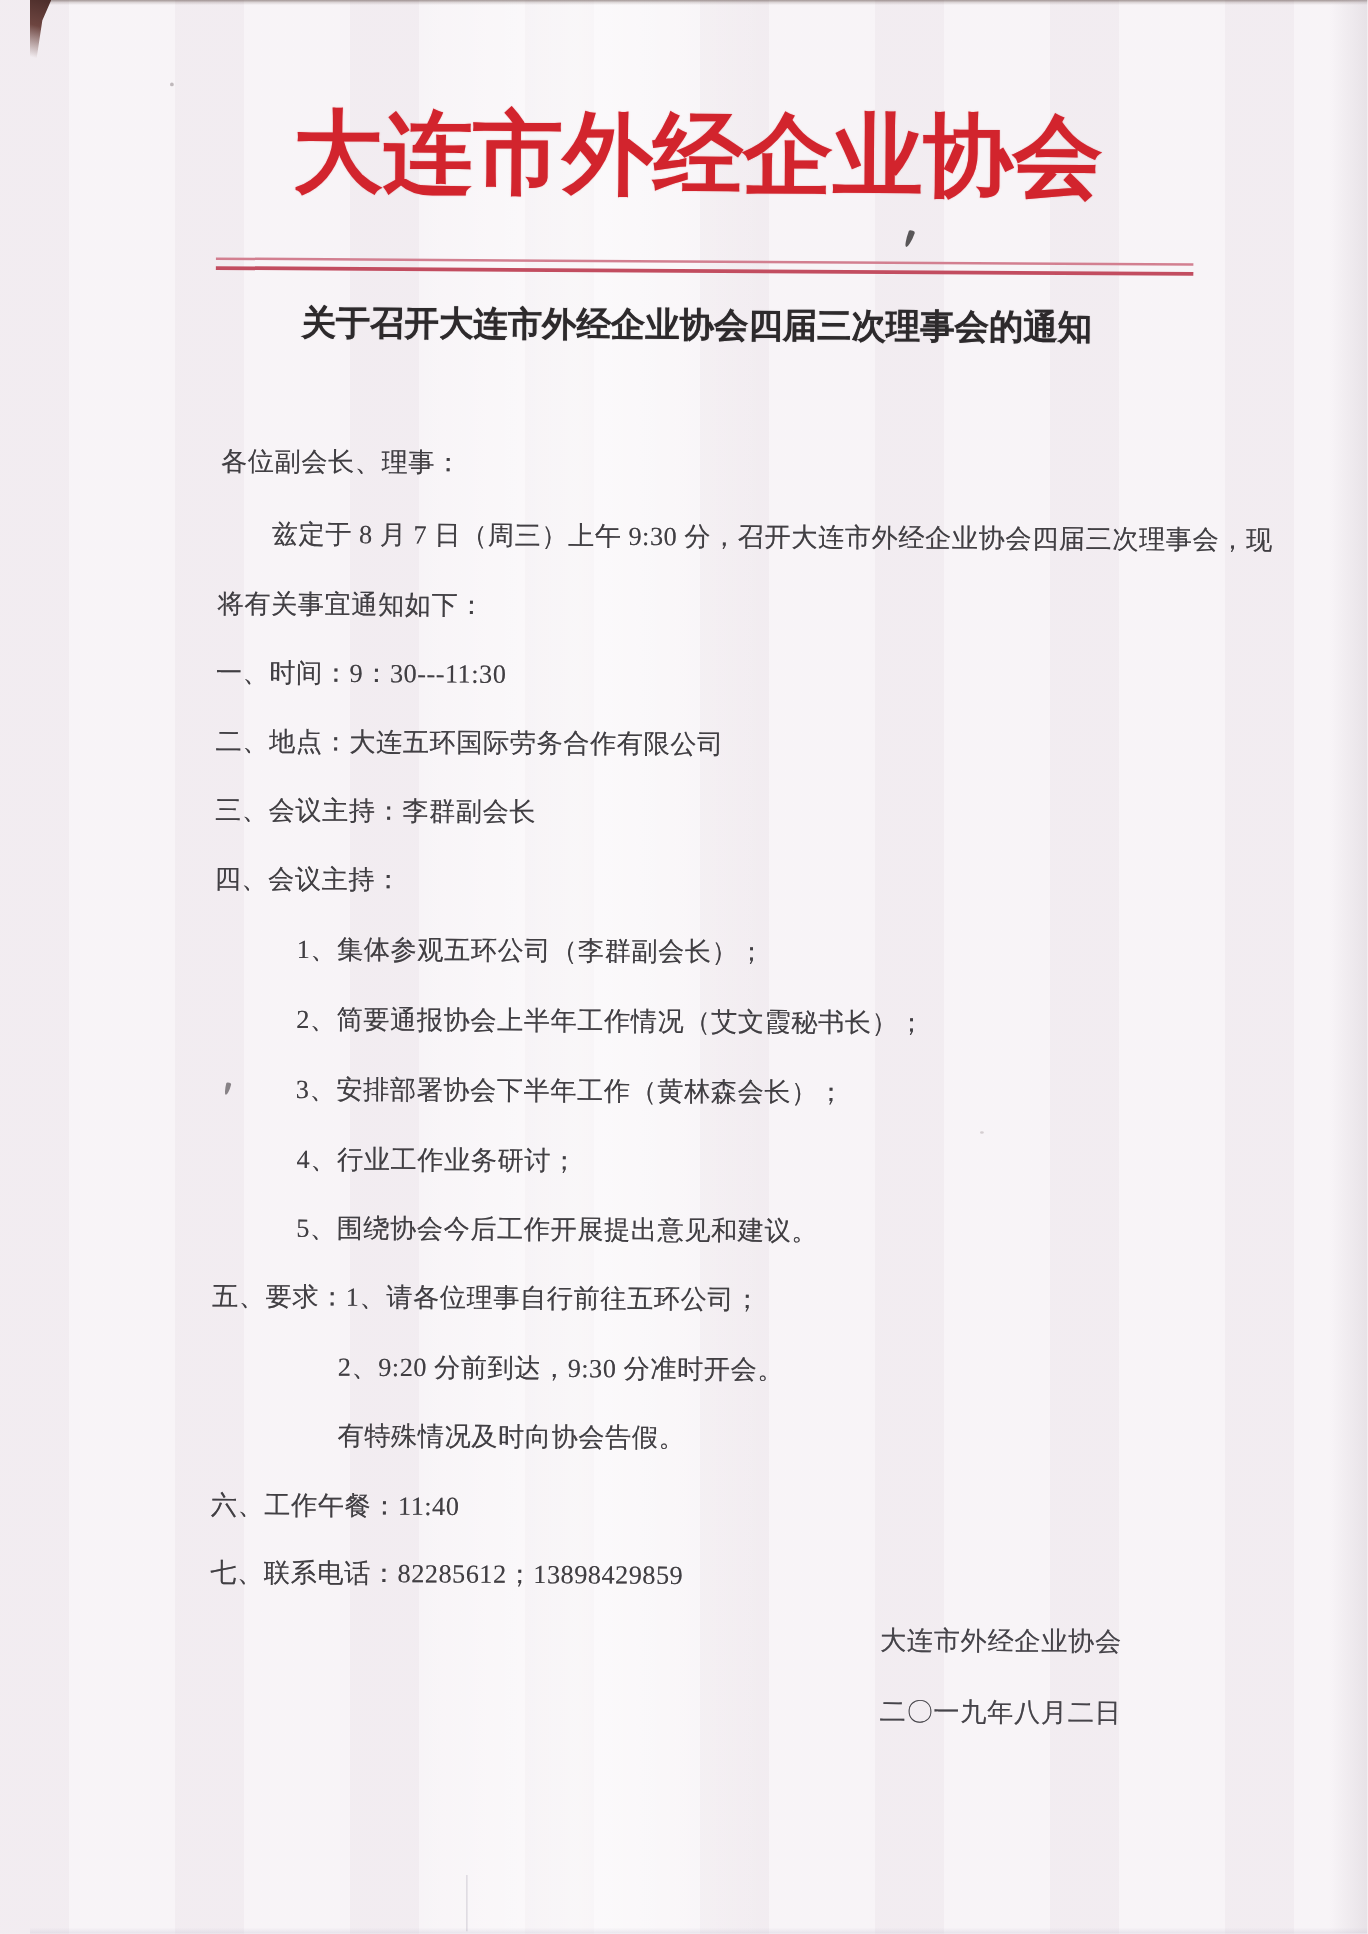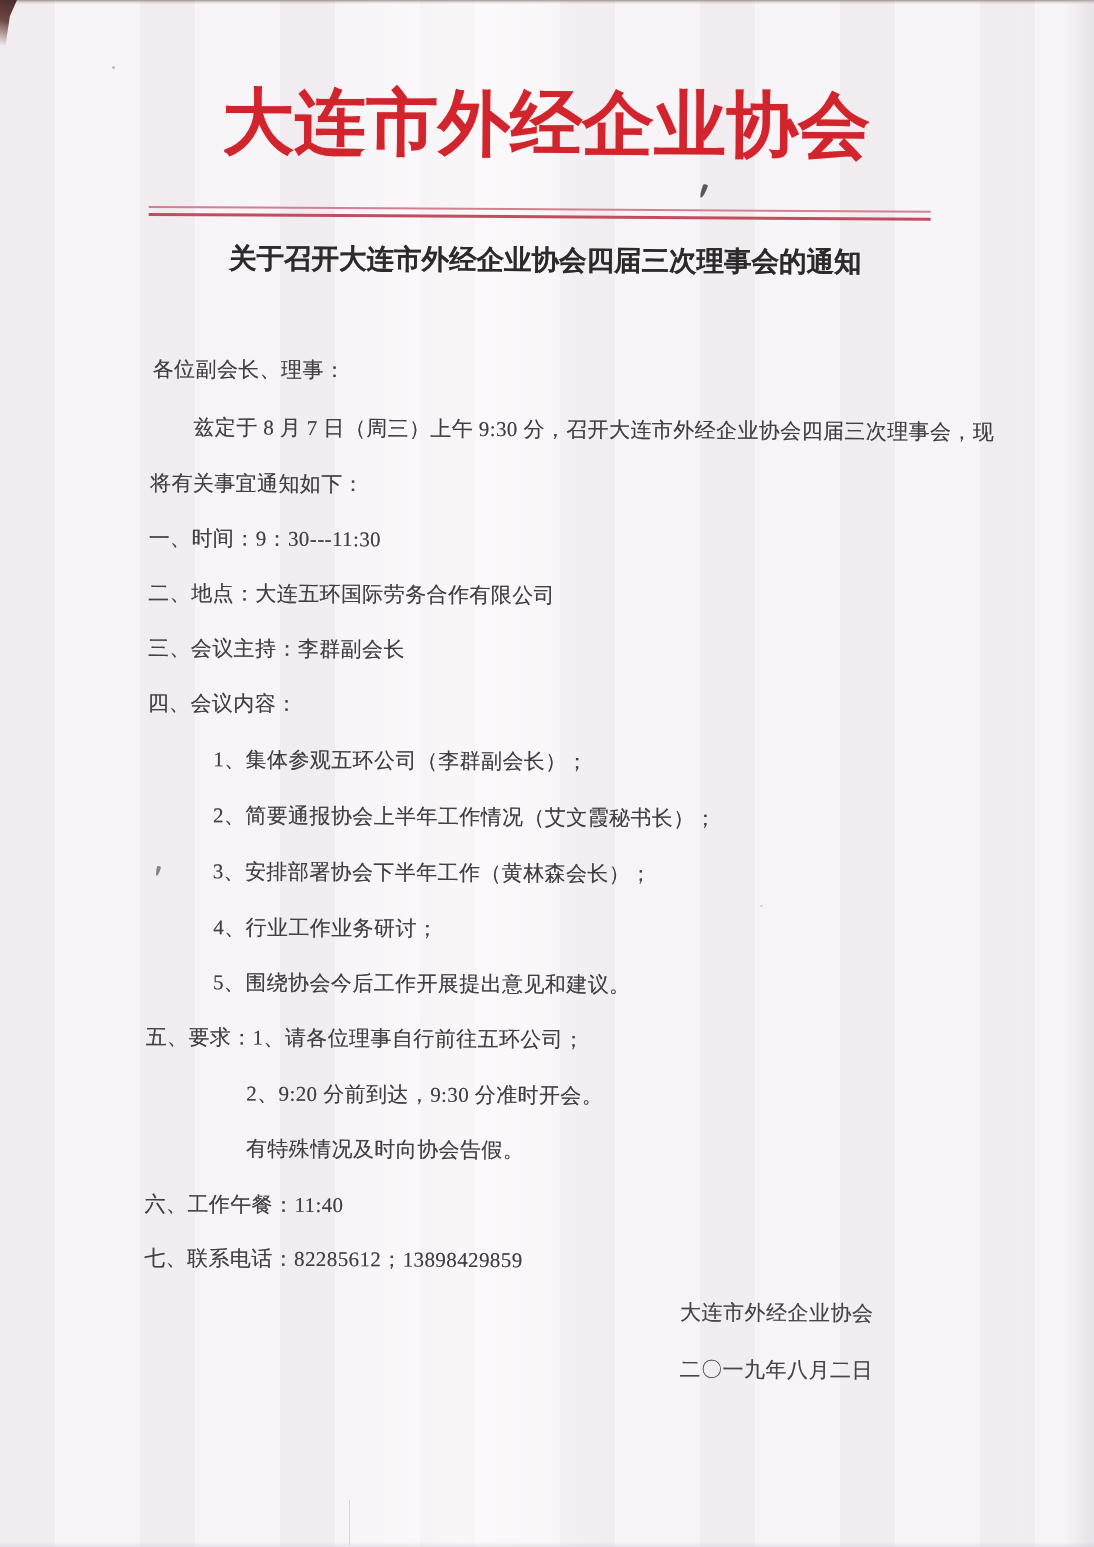--- a/index.html
+++ b/index.html
@@ -4,21 +4,21 @@
 <style>
   html,body{margin:0;padding:0;}
   body{
     width:1094px;height:1547px;position:relative;overflow:hidden;
     font-family:"Liberation Serif","DejaVu Serif",serif;
     background:
       linear-gradient(90deg, rgba(255,255,255,0) 30%, rgba(255,255,255,0.55) 42%, rgba(255,255,255,0) 56%),
       repeating-linear-gradient(90deg, rgba(238,231,238,0.45) 0px, rgba(238,231,238,0.45) 55px, rgba(250,247,251,0.5) 55px, rgba(250,247,251,0.5) 140px),
       #f5f1f3;
   }
-  .paper{position:absolute;inset:0;}
+  .paper{position:absolute;inset:0;margin-left:24px;}
   
   .edge-top{position:absolute;top:0;left:0;right:0;height:4px;
     background:linear-gradient(180deg, rgba(92,72,68,0.55) 0px, rgba(92,72,68,0.18) 2px, rgba(92,72,68,0) 4px);}
   .edge-right{position:absolute;top:0;right:0;bottom:0;width:30px;
     background:linear-gradient(270deg, rgba(190,180,190,0.28), rgba(190,180,190,0));}
   .edge-bottom{position:absolute;left:0;right:0;bottom:0;height:5px;
     background:linear-gradient(0deg, rgba(198,192,210,0.35), rgba(198,192,210,0));}
   .corner-mark{position:absolute;top:0;left:0;width:17px;height:48px;
     background:linear-gradient(195deg,#4c2d2a 0%,#6d4540 45%,rgba(109,69,64,0) 95%);
     clip-path:polygon(0 0,100% 0,58% 34%,30% 100%,0 100%);}
@@ -64,21 +64,21 @@
     <h1 class="org-title">大连市外经企业协会</h1>
     <div class="divider"></div>
     <h2 class="notice-heading">关于召开大连市外经企业协会四届三次理事会的通知</h2>
 
     <div class="line" style="top:354px;left:155px">各位副会长、理事：</div>
     <div class="line" style="top:412px;left:196px">兹定于 8 月 7 日（周三）上午 9:30 分，召开大连市外经企业协会四届三次理事会，现</div>
     <div class="line" style="top:468px;left:153px">将有关事宜通知如下：</div>
     <div class="line" style="top:523px;left:152px">一、时间：9：30---11:30</div>
     <div class="line" style="top:578px;left:152px">二、地点：大连五环国际劳务合作有限公司</div>
     <div class="line" style="top:633px;left:152px">三、会议主持：李群副会长</div>
-    <div class="line" style="top:688px;left:152px">四、会议内容：</div>
+    <div class="line" style="top:688px;left:152px">四、会议主持：</div>
     <div class="line" style="top:744px;left:218px">1、集体参观五环公司（李群副会长）；</div>
     <div class="line" style="top:800px;left:218px">2、简要通报协会上半年工作情况（艾文霞秘书长）；</div>
     <div class="line" style="top:856px;left:218px">3、安排部署协会下半年工作（黄林森会长）；</div>
     <div class="line" style="top:912px;left:219px">4、行业工作业务研讨；</div>
     <div class="line" style="top:967px;left:219px">5、围绕协会今后工作开展提出意见和建议。</div>
     <div class="line" style="top:1022px;left:152px">五、要求：1、请各位理事自行前往五环公司；</div>
     <div class="line" style="top:1078px;left:253px">2、9:20 分前到达，9:30 分准时开会。</div>
     <div class="line" style="top:1133px;left:253px">有特殊情况及时向协会告假。</div>
     <div class="line" style="top:1189px;left:152px">六、工作午餐：11:40</div>
     <div class="line" style="top:1243px;left:152px">七、联系电话：82285612；13898429859</div>

